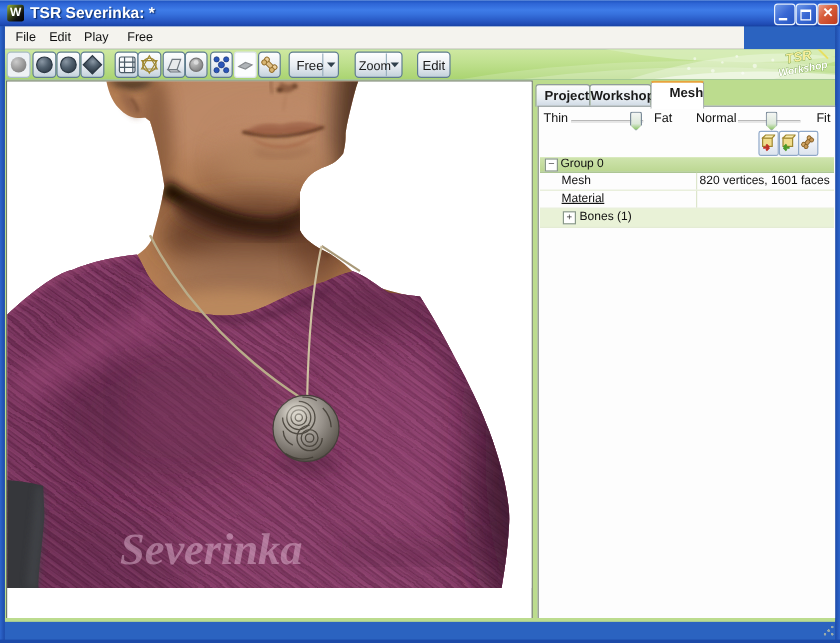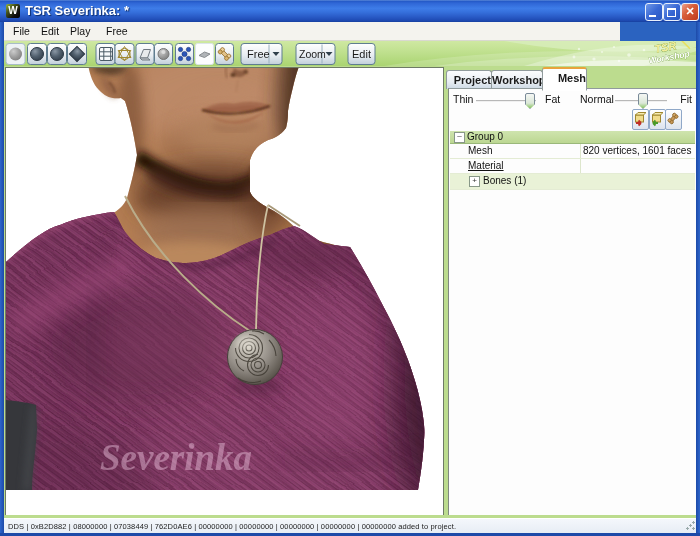--- a/index.html
+++ b/index.html
@@ -387,17 +387,16 @@
 
 <path d="M 0,332 C 12,333 24,335 30,337 L 31,362 C 29,390 26,405 26,422 L 0,422 Z" fill="#36373b"></path>
 <path d="M 30,337 L 31,362 C 29,390 26,405 26,422 L 16,422 C 18,395 22,360 24,338 Z" fill="#44464c" opacity="0.7" filter="url(#b3)"></path>
 
 <text x="94" y="402" font-family="Liberation Serif" font-size="37" font-weight="bold" fill="#eac2dc" opacity="0.46">Severinka</text>
 </svg></div>
   </div>
   <div id="greenline"></div>
   <div id="grip" style="position:absolute;right:5px;top:521px;width:9px;height:9px;z-index:5;
 background:radial-gradient(circle at 7.5px 1.5px,#9aa 1px,transparent 1.3px),radial-gradient(circle at 7.5px 7.5px,#9aa 1px,transparent 1.3px),radial-gradient(circle at 1.5px 7.5px,#9aa 1px,transparent 1.3px),radial-gradient(circle at 4.5px 4.5px,#9aa 1px,transparent 1.3px);"></div>
-<div id="statusbar"><span>DDS | 0xB2D882 | 08000000 | 07038449 | 762D0AE6 | 00000000 | 00000000 | 00000000 | 00000000 | 00000000 added to project.</span></div>
   <div id="borderL"></div>
     <div id="borderR"></div>
     <div id="borderB"></div>
 </div>
 
 </body></html>

